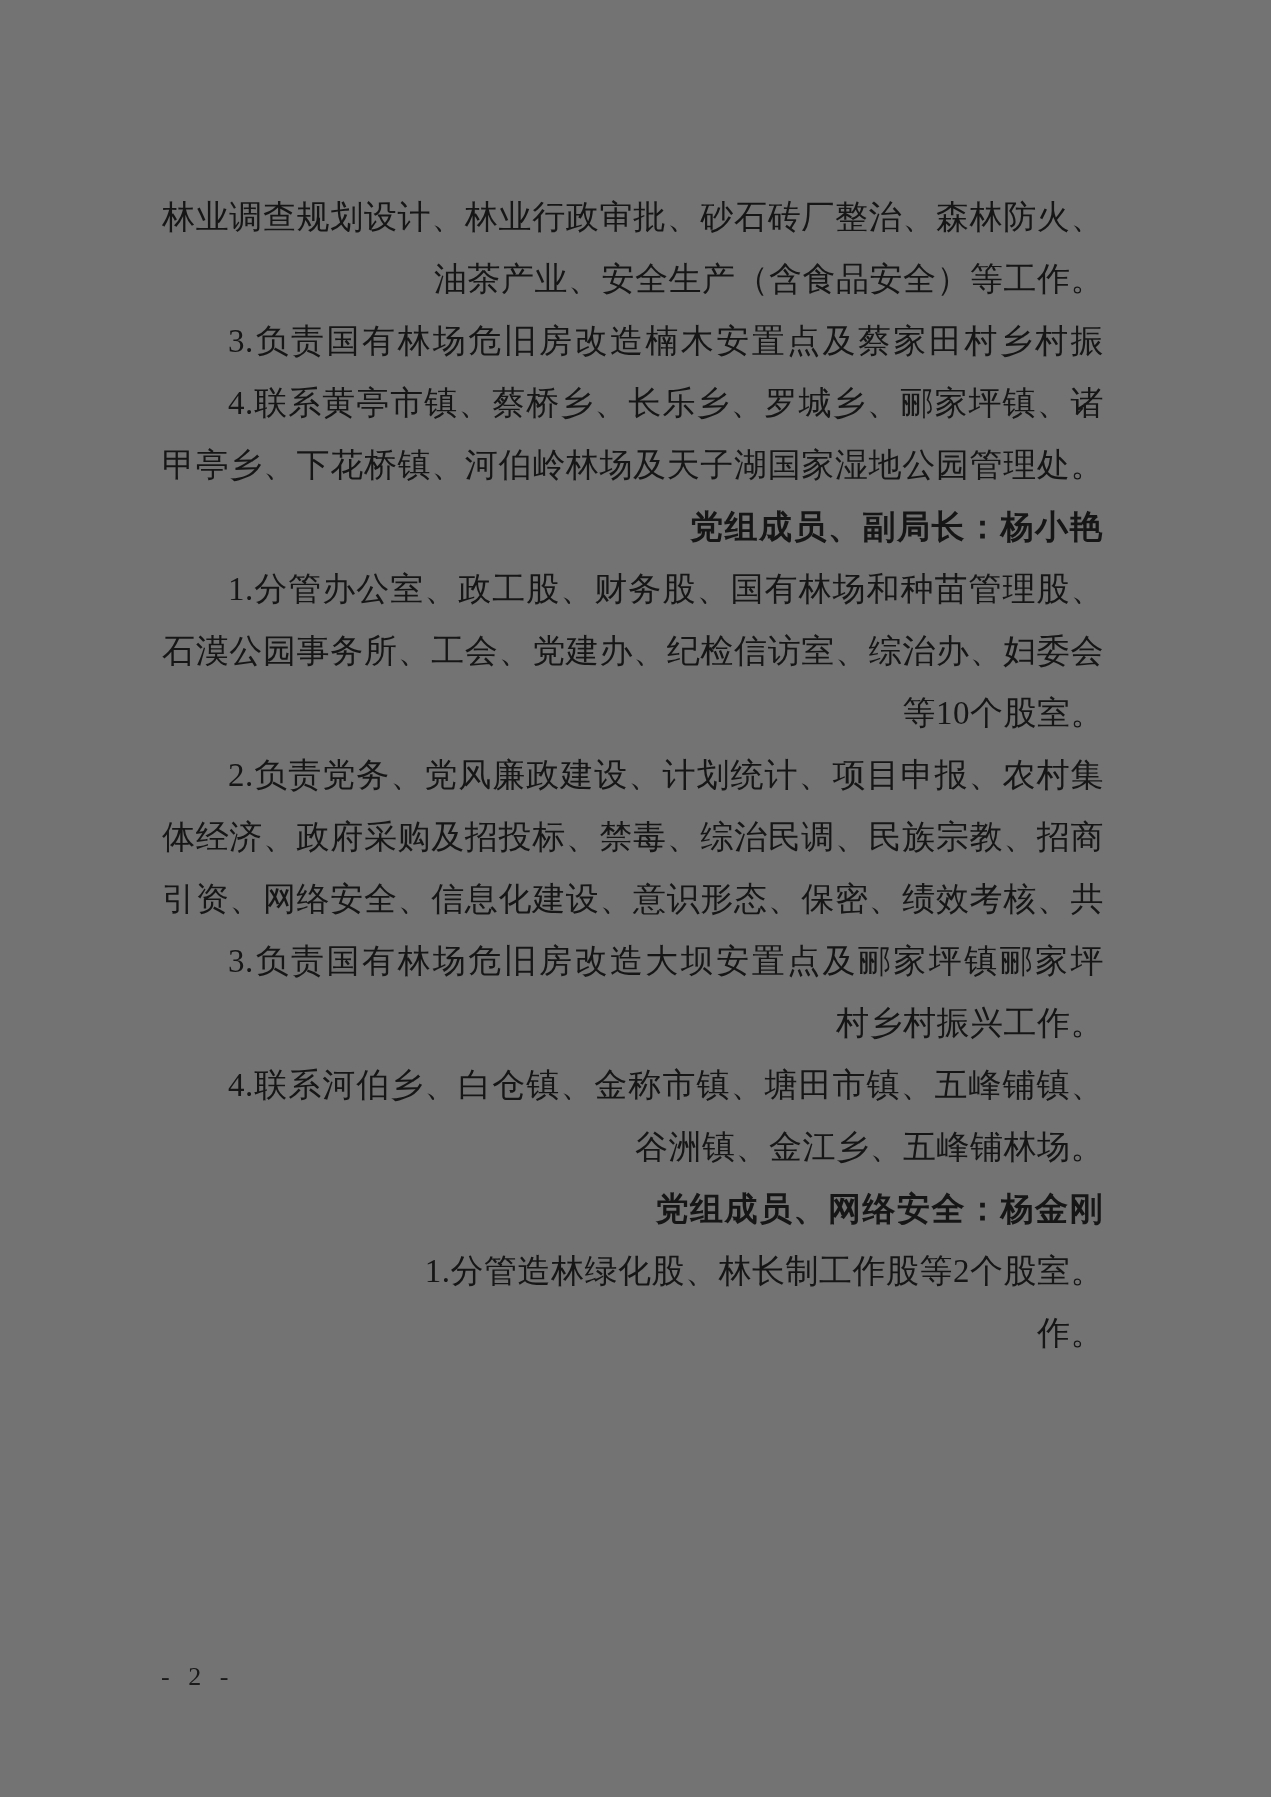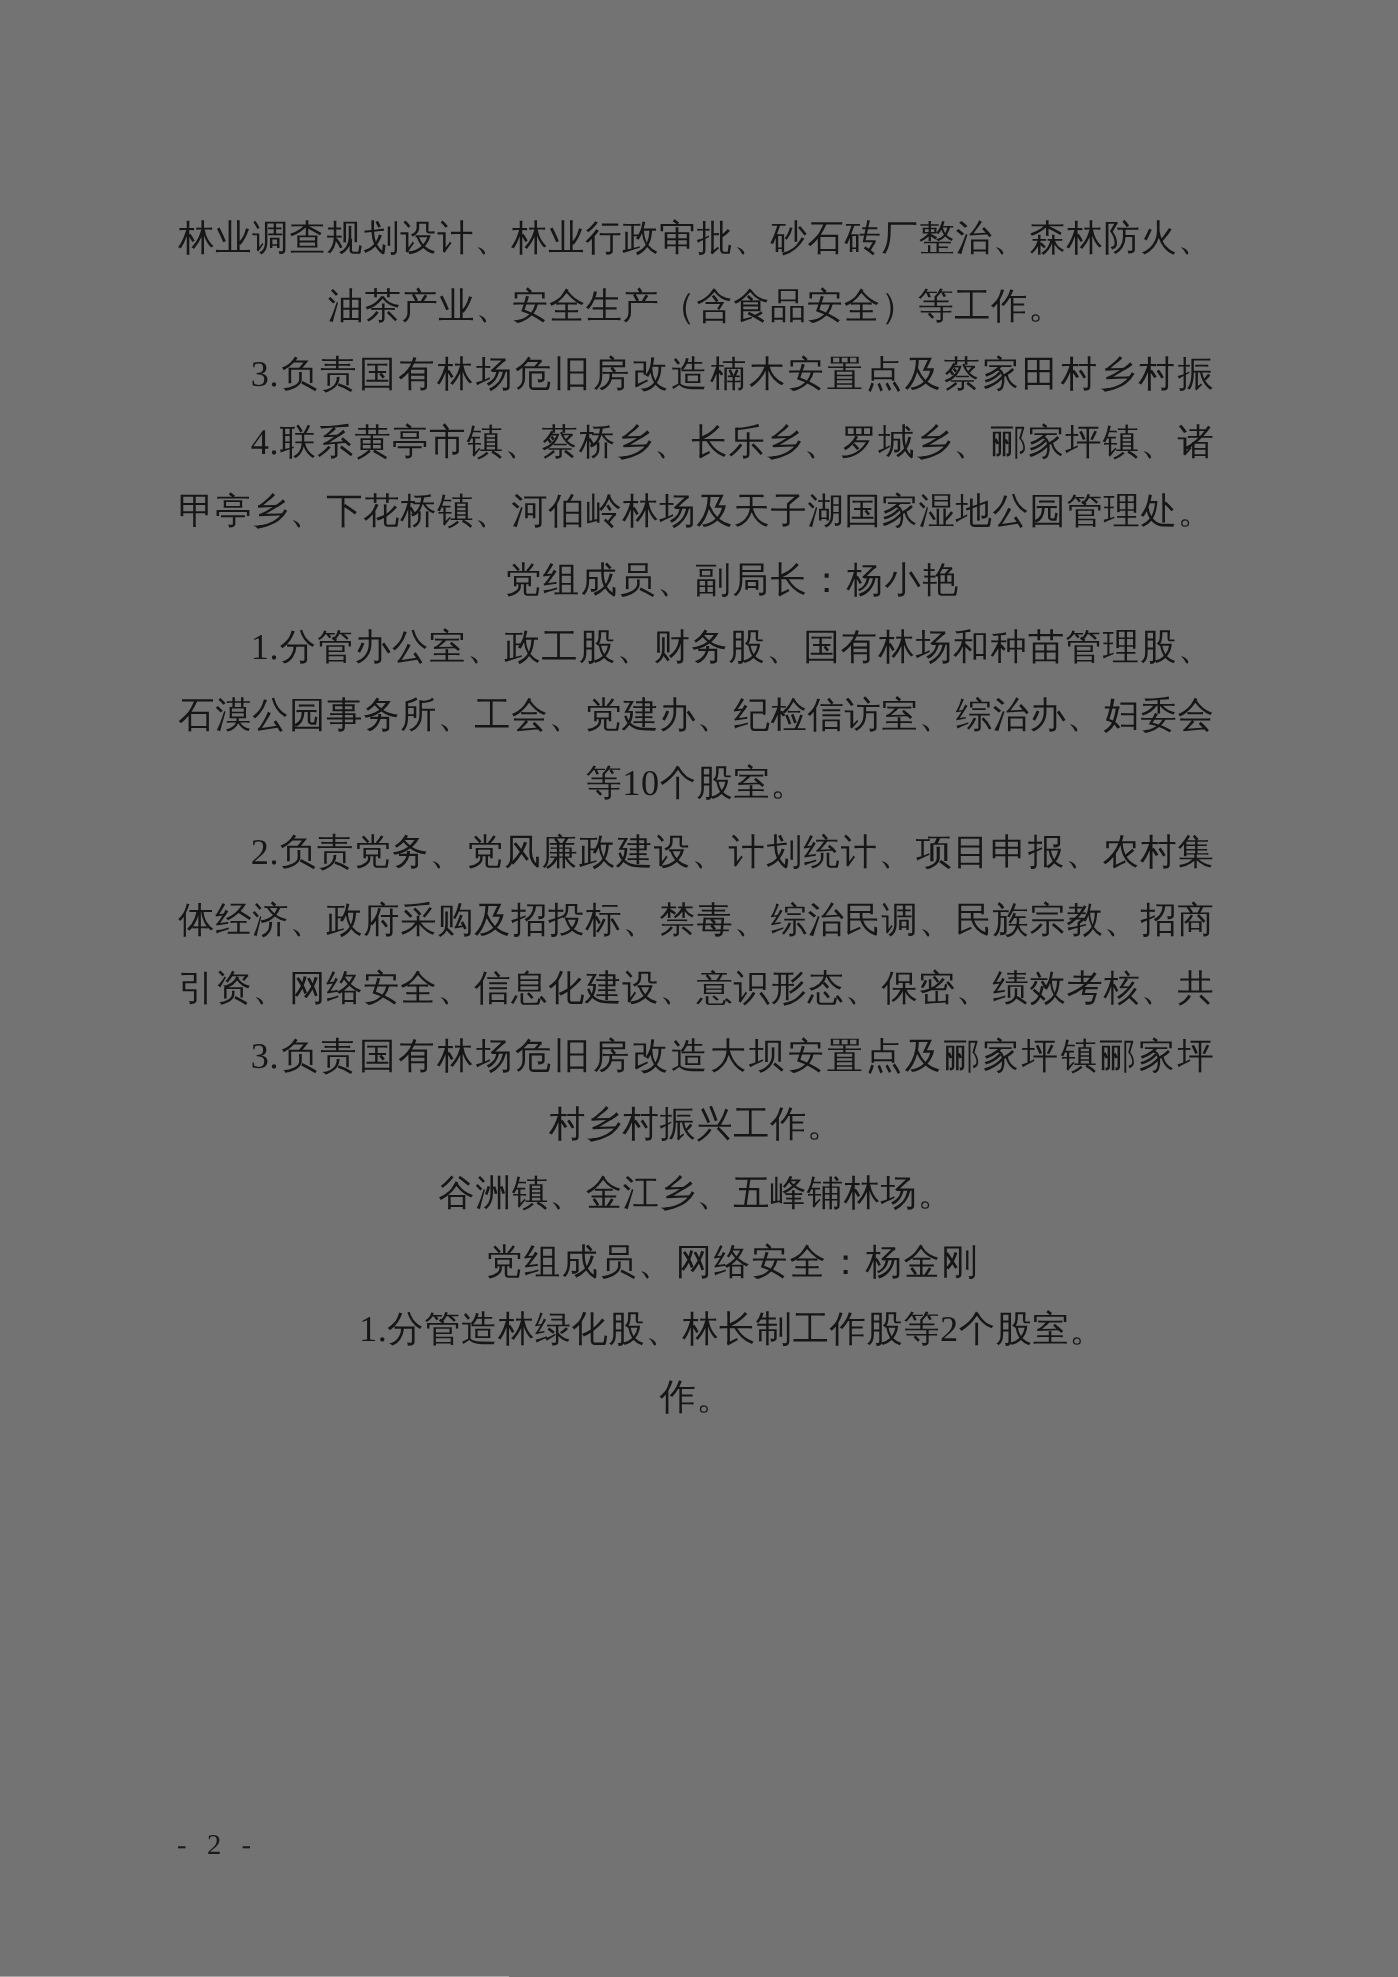--- a/index.html
+++ b/index.html
@@ -21,33 +21,33 @@
     left: 162px;
     top: 186px;
     width: 942px;
   }
   .line {
     font-size: 33px;
     line-height: 62px;
     height: 62px;
     letter-spacing: 0.5px;
     white-space: nowrap;
-    text-align: center;
+    text-align: right;
   }
   .line.justify {
     white-space: normal;
     text-align: justify;
     text-align-last: justify;
   }
   .line.indent {
     text-indent: 2em;
   }
   .line.heading {
     font-family: "Liberation Sans", "DejaVu Sans", sans-serif;
-    font-weight: 400;
+    font-weight: 700;
     letter-spacing: 1.5px;
   }
   .page-number {
     position: absolute;
     left: 161px;
     top: 1662px;
     font-size: 26px;
     line-height: 30px;
     letter-spacing: 6px;
     color: #1a1a1a;
@@ -66,19 +66,20 @@
       <div class="line justify">甲亭乡、下花桥镇、河伯岭林场及天子湖国家湿地公园管理处。</div>
       <div class="line heading indent">党组成员、副局长：杨小艳</div>
       <div class="line indent justify">1.分管办公室、政工股、财务股、国有林场和种苗管理股、</div>
       <div class="line justify">石漠公园事务所、工会、党建办、纪检信访室、综治办、妇委会</div>
       <div class="line">等10个股室。</div>
       <div class="line indent justify">2.负责党务、党风廉政建设、计划统计、项目申报、农村集</div>
       <div class="line justify">体经济、政府采购及招投标、禁毒、综治民调、民族宗教、招商</div>
       <div class="line justify">引资、网络安全、信息化建设、意识形态、保密、绩效考核、共</div>
       <div class="line indent justify">3.负责国有林场危旧房改造大坝安置点及郦家坪镇郦家坪</div>
       <div class="line">村乡村振兴工作。</div>
+      <div class="line indent justify">4.联系河伯乡、白仓镇、金称市镇、塘田市镇、五峰铺镇、</div>
       <div class="line">谷洲镇、金江乡、五峰铺林场。</div>
       <div class="line heading indent">党组成员、网络安全：杨金刚</div>
       <div class="line indent">1.分管造林绿化股、林长制工作股等2个股室。</div>
       <div class="line">作。</div>
     </div>
   <div class="page-number">- 2 -</div>
 </div>
 
 </body></html>

